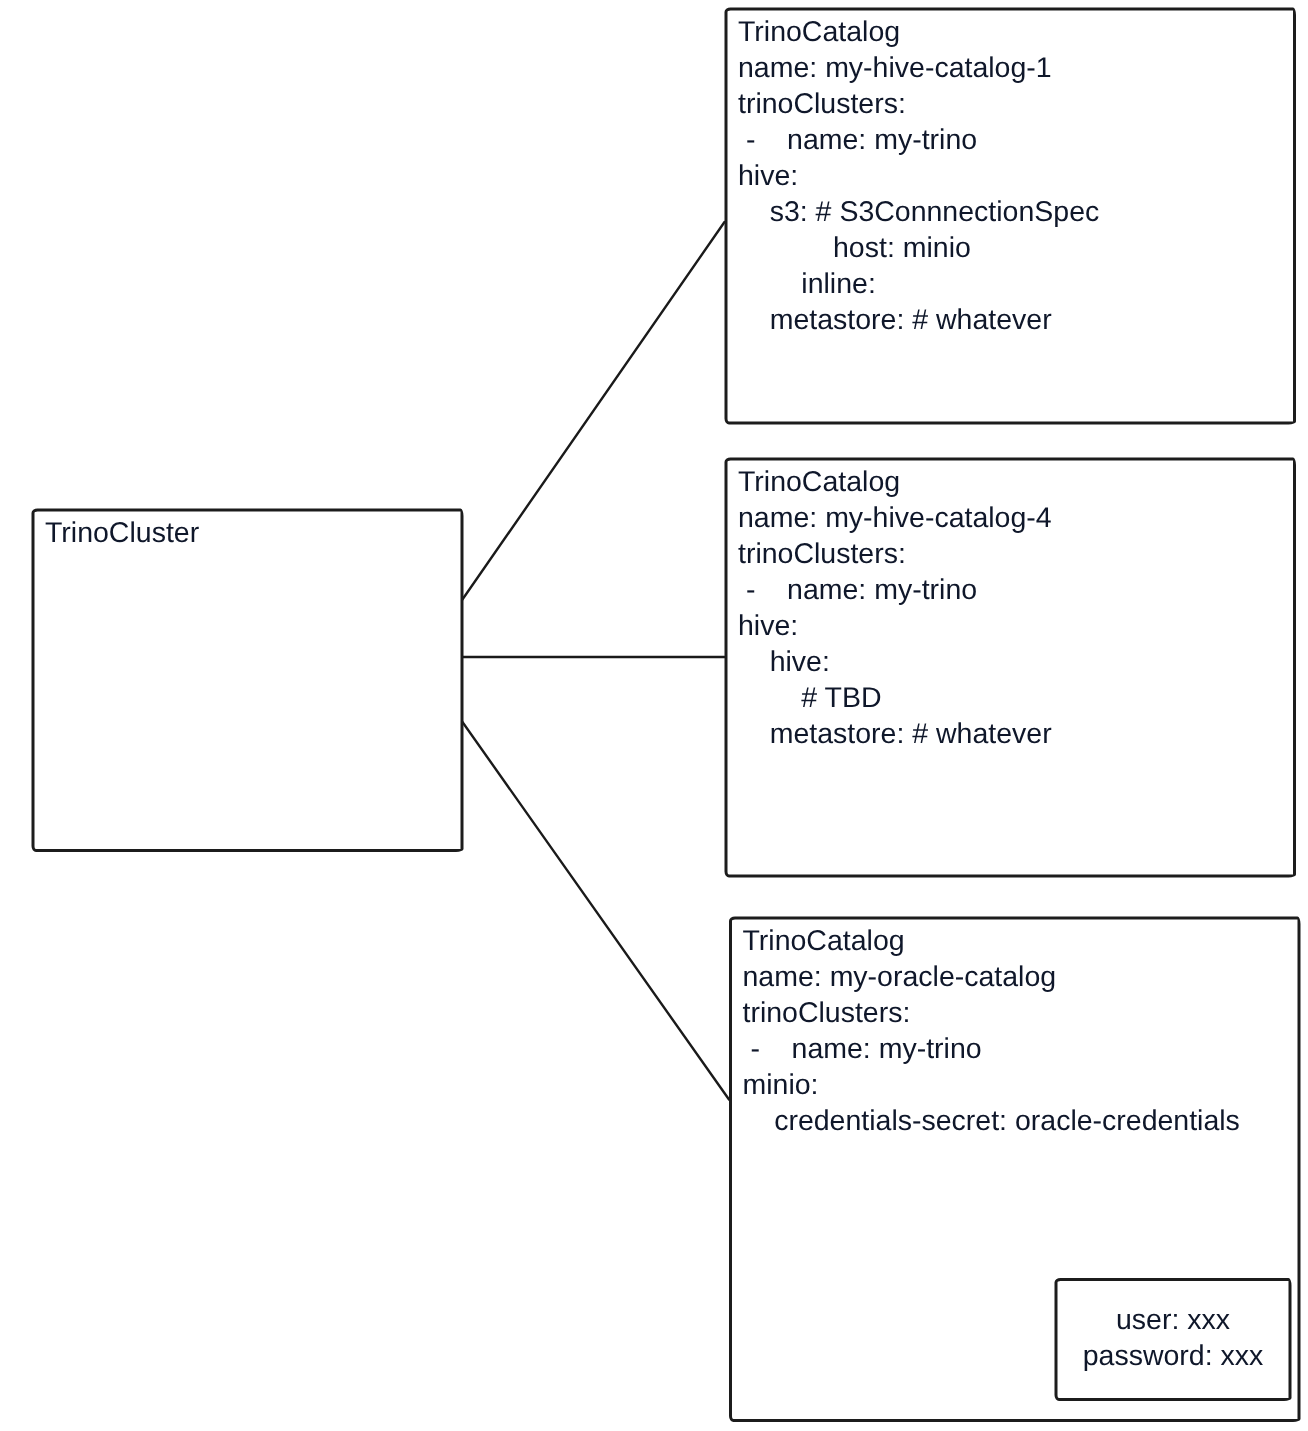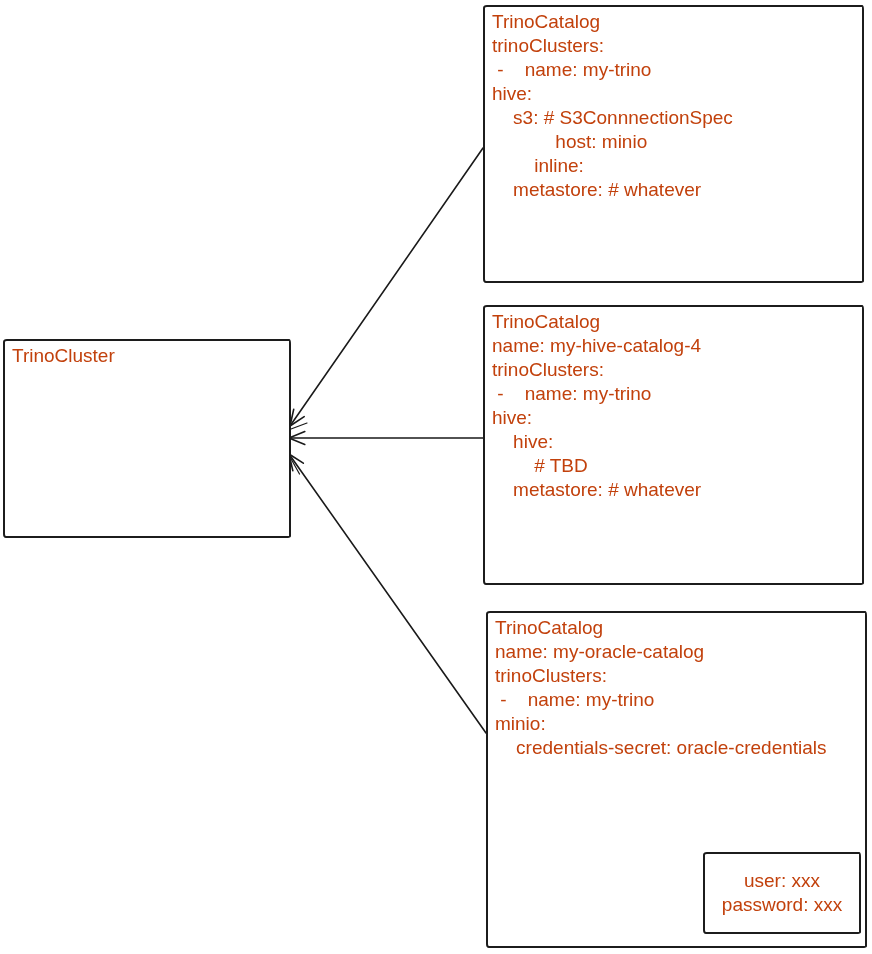--- a/index.html
+++ b/index.html
@@ -31,21 +31,21 @@
     
     border-radius: 4px 2px 5px 3px / 3px 5px 2px 4px;
   }
   .box-text {
     padding: 3px 7px;
   }
   .yaml-line {
     font-size: 19px;
     line-height: 24px;
     white-space: pre;
-    color: #c2410c;
+    color: #0f172a;
   }
   #secret-box {
     display: flex;
     flex-direction: column;
     justify-content: center;
     align-items: center;
     text-align: center;
   }
   .stroke {
     stroke: #1a1a1a;
@@ -88,29 +88,30 @@
     </g>
 
     <g>
       <path class="stroke" d="M757 814 Q764 834 787 849"></path>
       <path class="stroke" d="M788 850 L780.2 837.2"></path>
       <path class="stroke" d="M788 850 L773.2 847.7"></path>
       <path class="stroke-thin" d="M786 847 Q776 842 769 841"></path>
     </g>
   </svg>
 
-  <div class="box" id="cluster-box" style="left:3px; top:339px; width:288px; height:199px;">
+  <div class="box" id="cluster-box" style="left:21px; top:339px; width:288px; height:229px;">
     <div class="box-text">
       <div class="yaml-line">TrinoCluster</div>
     </div>
   </div>
 
   <div class="box" id="catalog-box-1" style="left:483px; top:5px; width:381px; height:278px;">
     <div class="box-text">
       <div class="yaml-line">TrinoCatalog</div>
+      <div class="yaml-line">name: my-hive-catalog-1</div>
       <div class="yaml-line">trinoClusters:</div>
       <div class="yaml-line"> -    name: my-trino</div>
       <div class="yaml-line">hive:</div>
       <div class="yaml-line">    s3: # S3ConnnectionSpec</div>
       <div class="yaml-line">            host: minio</div>
       <div class="yaml-line">        inline:</div>
       <div class="yaml-line">    metastore: # whatever</div>
     </div>
   </div>
 

